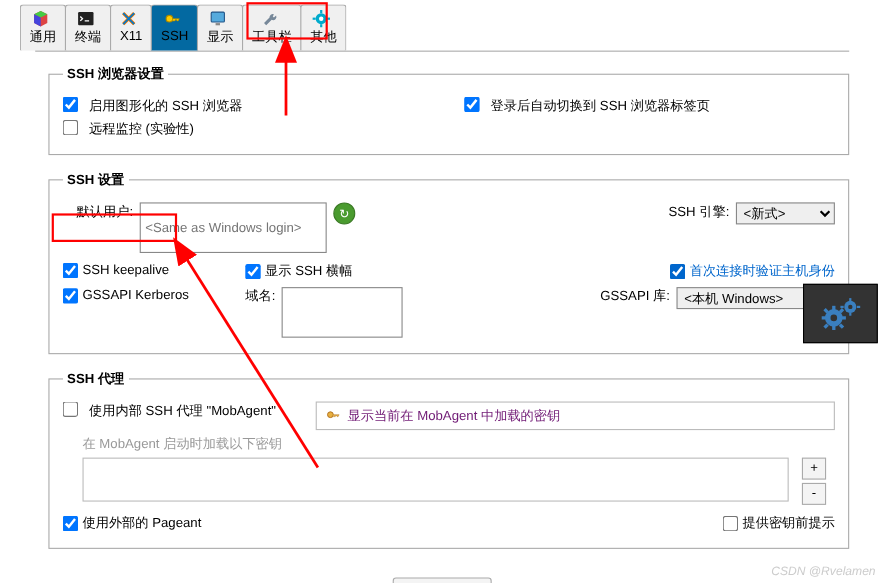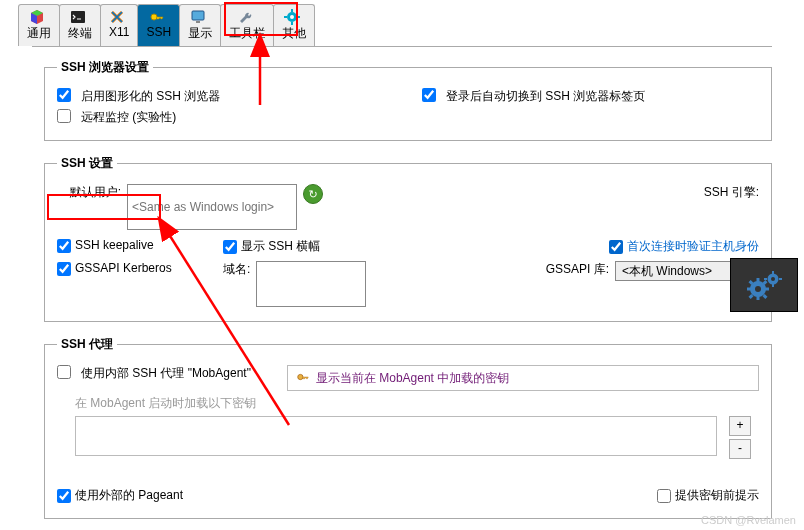--- a/index.html
+++ b/index.html
@@ -161,20 +161,21 @@
   position: absolute;
   border: 2px solid #f00;
   pointer-events: none;
 }
 .watermark {
   position: absolute;
   bottom: 4px;
   right: 8px;
   font-size: 11px;
   color: #ccc;
+  font-style: italic;
 }
 .side-widget {
   position: absolute;
   right: 6px;
   top: 258px;
   width: 66px;
   height: 52px;
   background: #333;
   border: 1px solid #000;
   display: flex;
@@ -284,20 +285,21 @@
   </fieldset>
 
   <fieldset>
     <legend>SSH 设置</legend>
     <div class="row">
       <span style="width:64px;text-align:right">默认用户:</span>
       <input type="text" style="width: 160px; color: rgb(153, 153, 153);" placeholder="&lt;Same as Windows login&gt;">
       <span class="reload-btn">↻</span>
       <span style="flex:1"></span>
       <span>SSH 引擎:</span>
+      <select style="width:90px"><option>&lt;新式&gt;</option></select>
     </div>
     <div class="row" style="margin-top:8px">
       <div style="width:160px"><input type="checkbox" checked="" style=""><label>SSH keepalive</label></div>
       <div style="width:160px"><input type="checkbox" checked="" style=""><label>显示 SSH 横幅</label></div>
       <span style="flex:1"></span>
       <div><input type="checkbox" class="cb-blue" checked="" style=""><label style="color:#0066cc">首次连接时验证主机身份</label></div>
     </div>
     <div class="row" style="margin-top:6px">
       <div style="width:160px"><input type="checkbox" checked="" style=""><label>GSSAPI Kerberos</label></div>
       <span>域名:</span>
@@ -327,21 +329,21 @@
     <div class="row gray-text" style="margin-left:18px">
       <span>在 MobAgent 启动时加载以下密钥</span>
     </div>
     <div class="row" style="margin-left:18px">
       <div class="key-textarea"></div>
       <div class="pm-btns">
         <div class="pm-btn">+</div>
         <div class="pm-btn">-</div>
       </div>
     </div>
-    <div class="row justify-between" style="margin-top:28px">
+    <div class="row justify-between" style="margin-top:8px">
       <div><input type="checkbox" checked="" style=""><label>使用外部的 Pageant</label></div>
       <div><input type="checkbox" style=""><label>提供密钥前提示</label></div>
     </div>
   </fieldset>
 
 </div>
 
 <div class="ok-bar">
   <button class="ok-btn">
     <span class="ok-check">✓</span>

